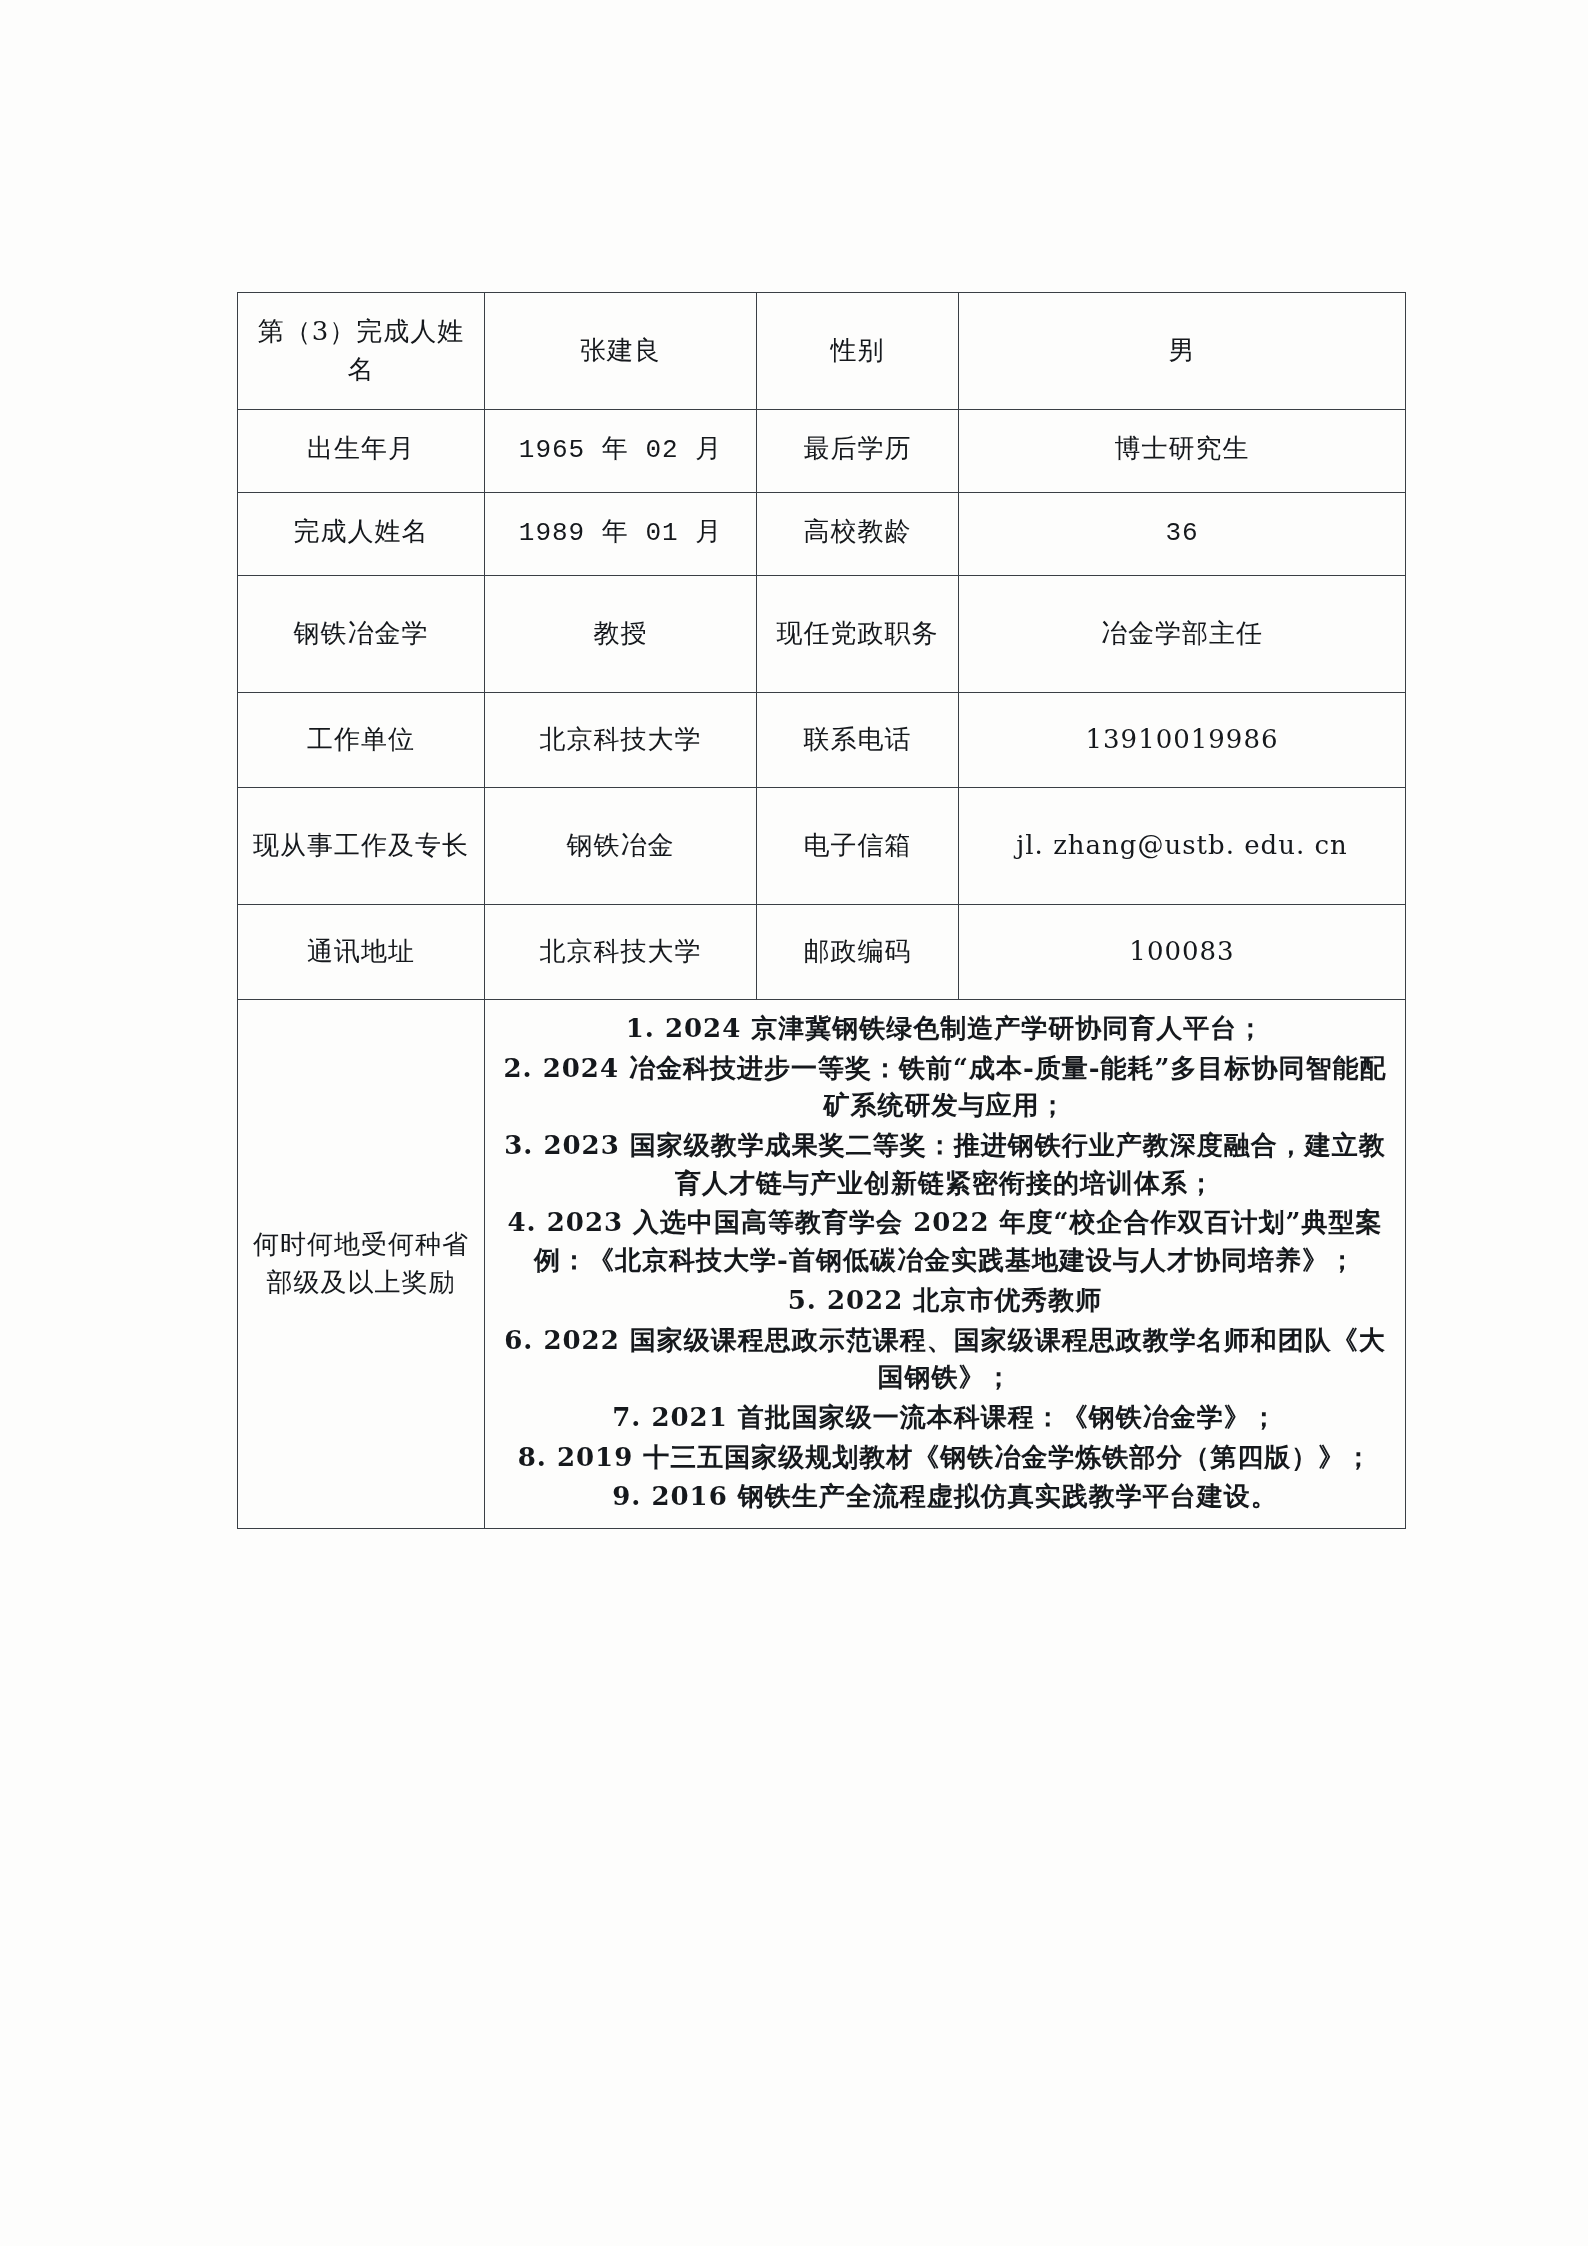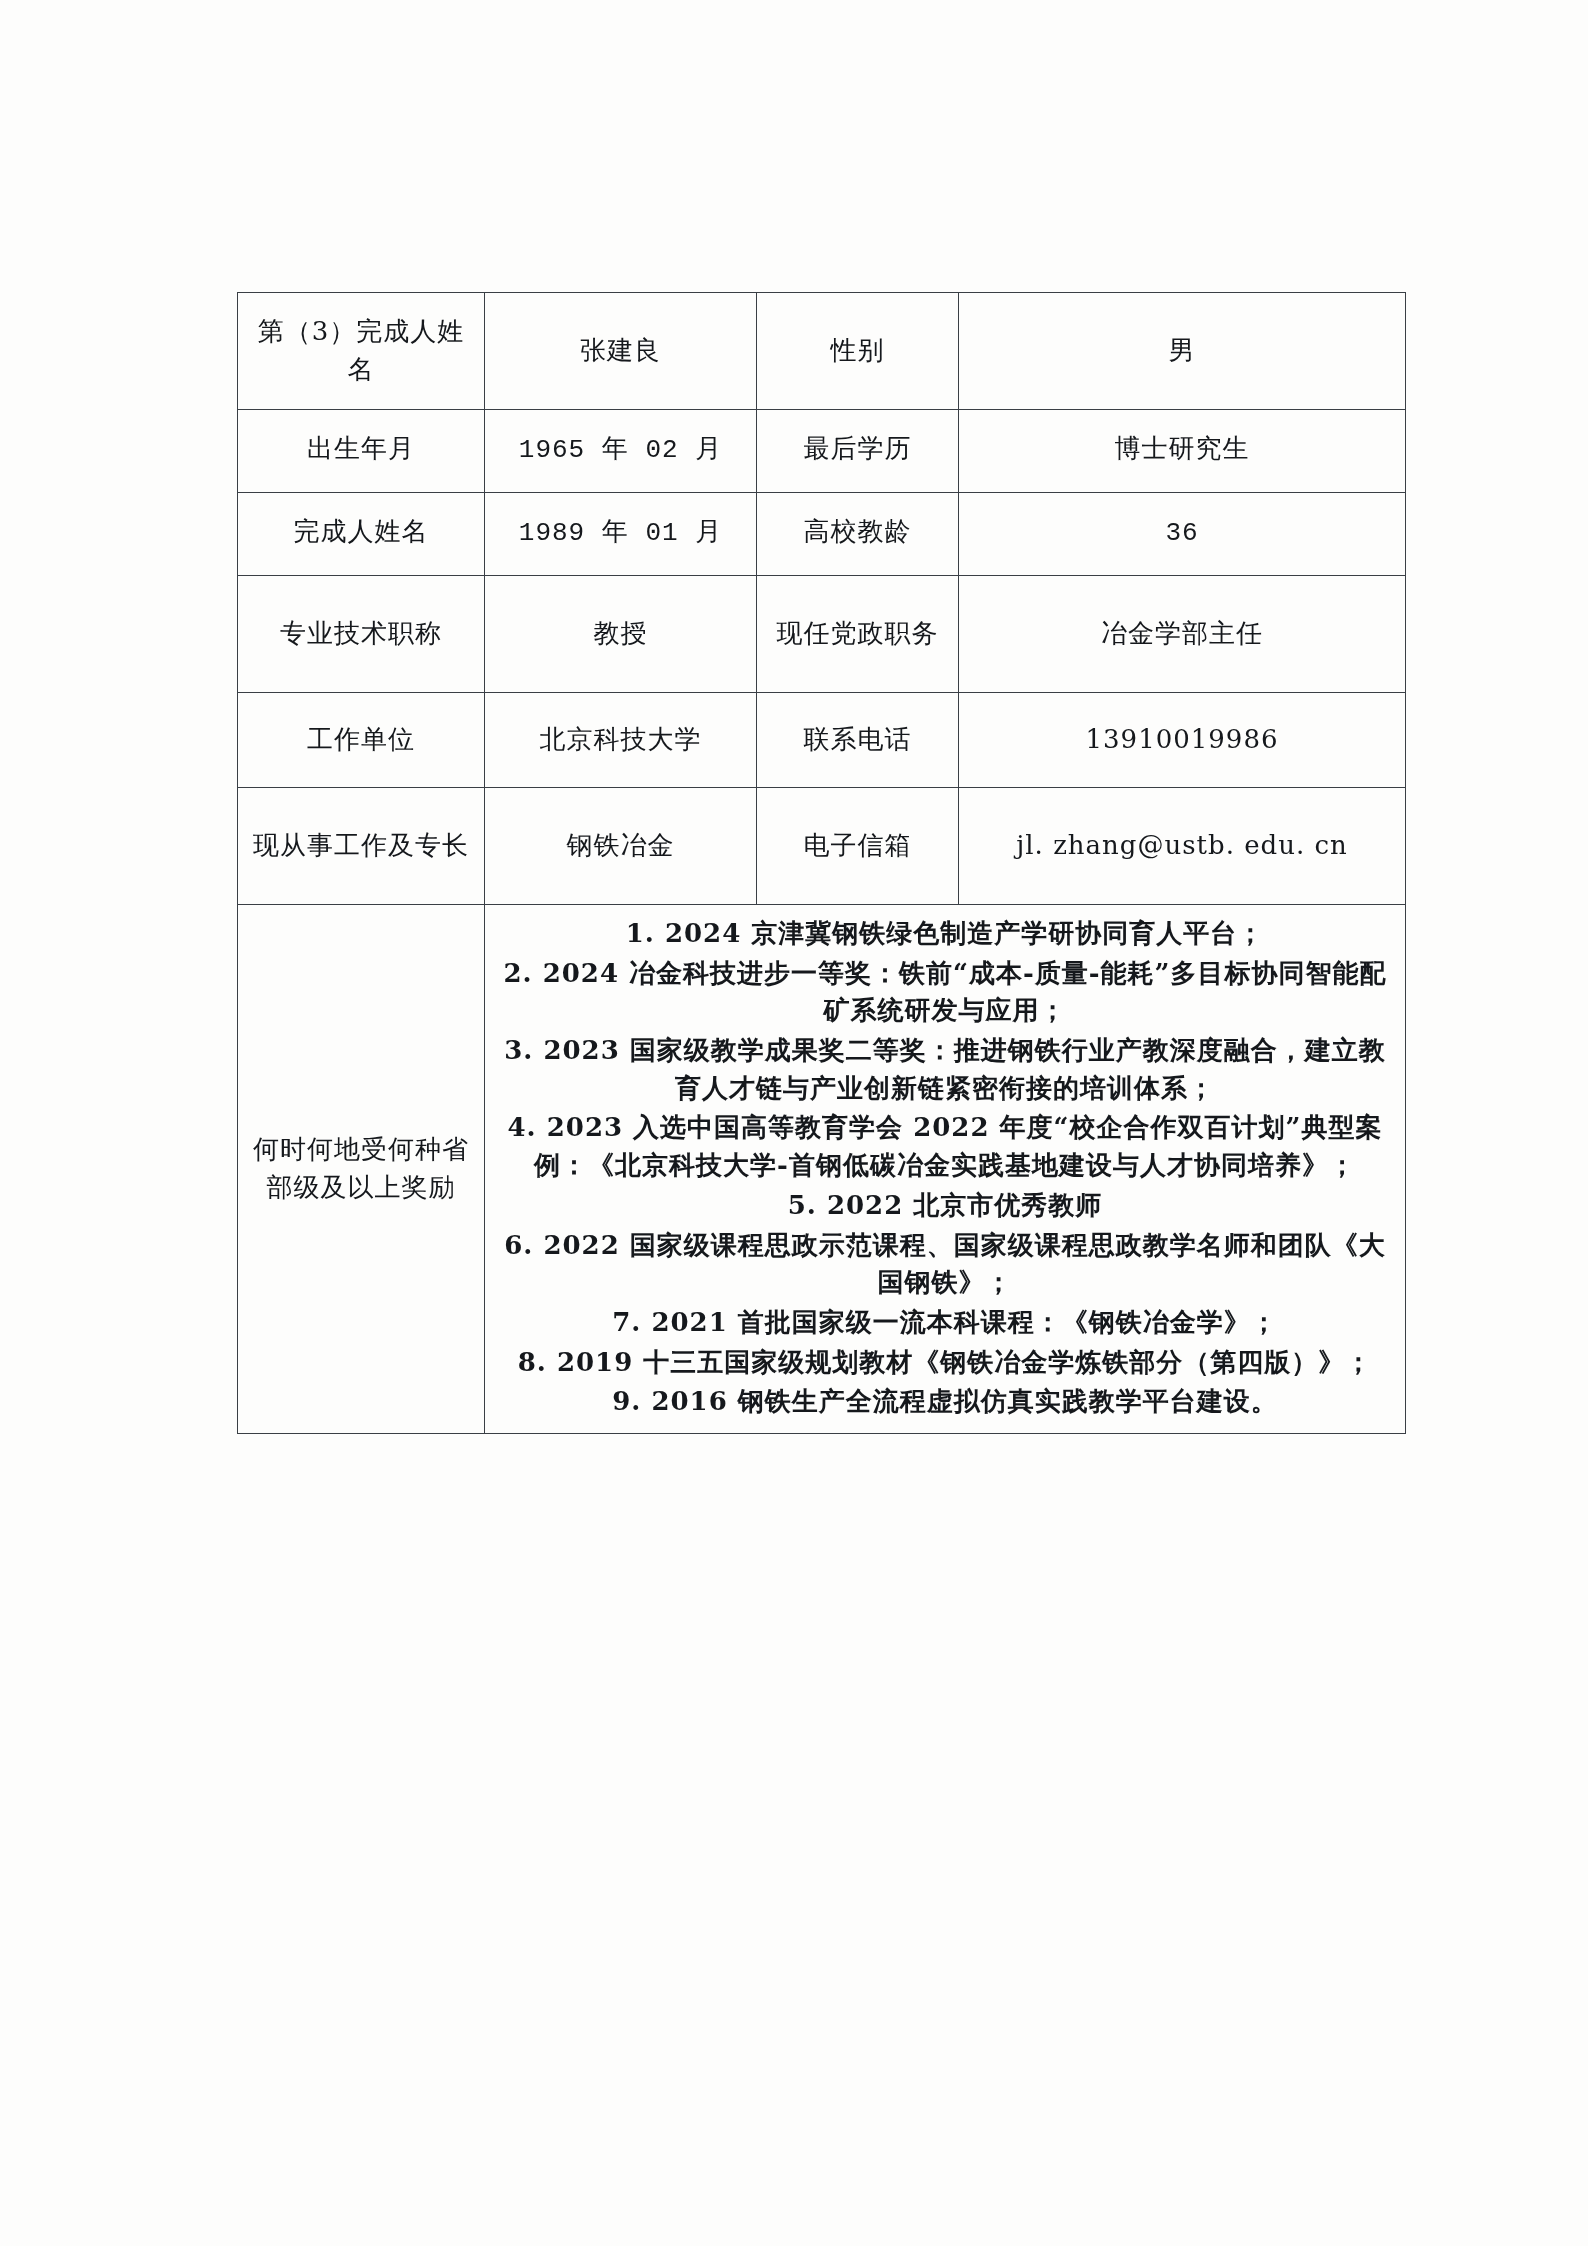--- a/index.html
+++ b/index.html
@@ -106,40 +106,46 @@
       </tr>
 
       <tr class="row-short">
         <td class="col-label cell-label">完成人姓名</td>
         <td class="col-val1 cell-value latin">1989 年 01 月</td>
         <td class="col-label2 cell-label">高校教龄</td>
         <td class="col-val2 cell-value latin">36</td>
       </tr>
 
       <tr class="row-tall">
-        <td class="col-label cell-label">专业技术职称</td>
+        <td class="col-label cell-label">钢铁冶金学</td>
         <td class="col-val1 cell-value">教授</td>
         <td class="col-label2 cell-label">现任党政职务</td>
         <td class="col-val2 cell-value">冶金学部主任</td>
       </tr>
 
       <tr class="row-mid">
         <td class="col-label cell-label">工作单位</td>
         <td class="col-val1 cell-value">北京科技大学</td>
         <td class="col-label2 cell-label">联系电话</td>
         <td class="col-val2 cell-value latin">13910019986</td>
       </tr>
 
       <tr class="row-tall">
         <td class="col-label cell-label">现从事工作及专长</td>
         <td class="col-val1 cell-value">钢铁冶金</td>
         <td class="col-label2 cell-label">电子信箱</td>
         <td class="col-val2 cell-value latin">jl. zhang@ustb. edu. cn</td>
       </tr>
 
+      <tr class="row-mid">
+        <td class="col-label cell-label">通讯地址</td>
+        <td class="col-val1 cell-value">北京科技大学</td>
+        <td class="col-label2 cell-label">邮政编码</td>
+        <td class="col-val2 cell-value latin">100083</td>
+      </tr>
 
       <tr>
         <td class="col-label awards-label">何时何地受何种省部级及以上奖励</td>
         <td class="awards-cell" colspan="3">
           <ul class="awards-list">
             <li>1. 2024 京津冀钢铁绿色制造产学研协同育人平台；</li>
             <li>2. 2024 冶金科技进步一等奖：铁前“成本-质量-能耗”多目标协同智能配矿系统研发与应用；</li>
             <li>3. 2023 国家级教学成果奖二等奖：推进钢铁行业产教深度融合，建立教育人才链与产业创新链紧密衔接的培训体系；</li>
             <li>4. 2023 入选中国高等教育学会 2022 年度“校企合作双百计划”典型案例：《北京科技大学-首钢低碳冶金实践基地建设与人才协同培养》；</li>
             <li>5. 2022 北京市优秀教师</li>

